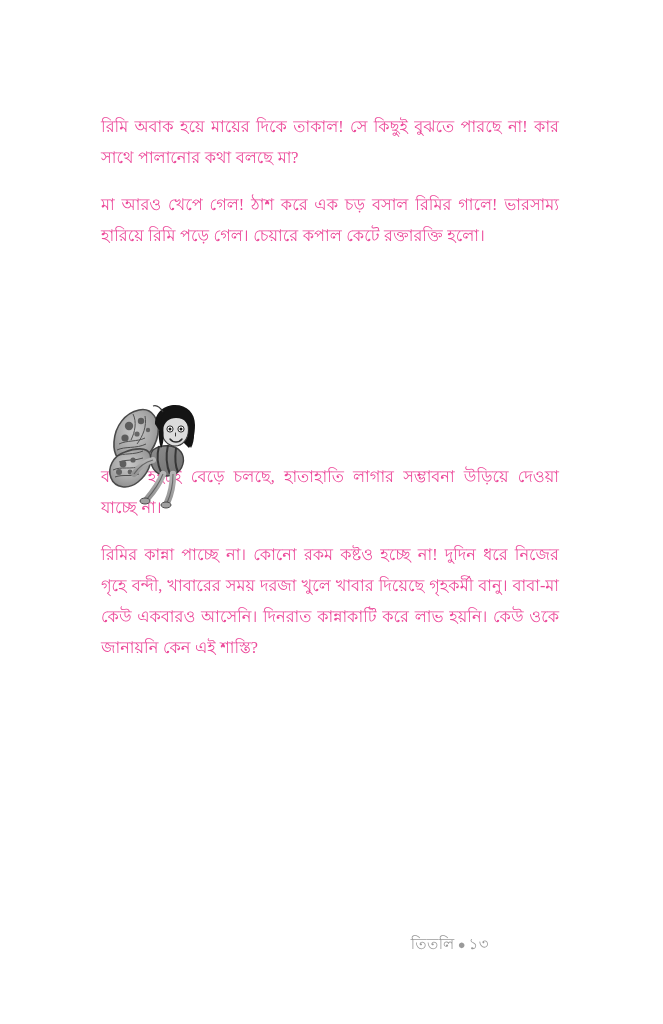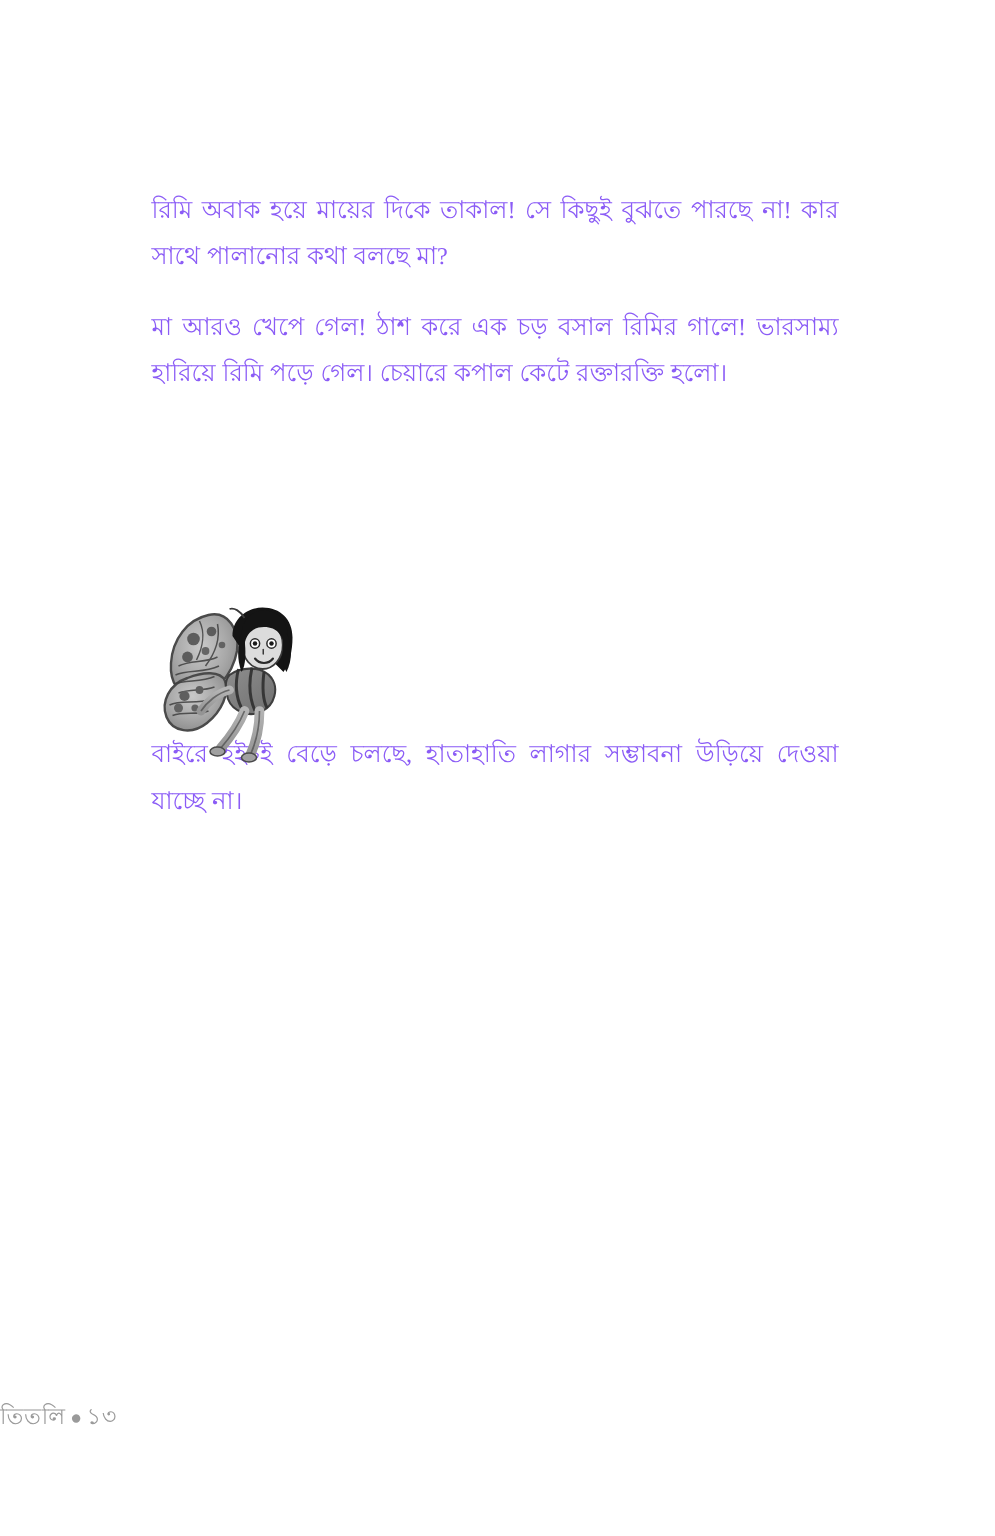--- a/index.html
+++ b/index.html
@@ -22,24 +22,24 @@
     height: 1024px;
     background: #ffffff;
   }
   .content {
     position: absolute;
     left: 101px;
     top: 112px;
     width: 458px;
   }
   p.para {
-    margin: 13px 0 16px 0;
+    margin: 0 0 16px 0;
     font-size: 16.2px;
     line-height: 31px;
-    color: #8b5cf6;
+    color: #ec4899;
     text-align: justify;
     text-justify: inter-word;
     word-spacing: 0.5px;
     font-family: "Liberation Serif", "DejaVu Serif", serif;
   }
   p.para:last-child {
     margin-bottom: 0;
   }
   
   .bn {
@@ -59,20 +59,21 @@
     height: 108px;
   }
   .illustration svg { display: block; }
 
   
   .footer {
     position: absolute;
     left: 0;
     top: 932px;
     width: 592px;
+    text-align: right;
     padding-right: 103px;
     box-sizing: border-box;
   }
   .footer .footer-text {
     font-family: "DejaVu Sans", "Liberation Sans", sans-serif;
     font-size: 15px;
     color: #9a9a9a;
     letter-spacing: 0.5px;
   }
   .footer .dot {
@@ -90,20 +91,21 @@
   <div class="content">
 
     <p class="para bn">রিমি অবাক হয়ে মায়ের দিকে তাকাল! সে কিছুই বুঝতে পারছে না! কার সাথে পালানোর কথা বলছে মা?</p>
     <p class="para bn">মা আরও খেপে গেল! ঠাশ করে এক চড় বসাল রিমির গালে! ভারসাম্য হারিয়ে রিমি পড়ে গেল। চেয়ারে কপাল কেটে রক্তারক্তি হলো।</p>
 
     <div class="block-gap-1"></div>
     <div style="height:108px"></div>
     <div class="block-gap-2"></div>
 
     <p class="para bn">বাইরে হইচই বেড়ে চলছে, হাতাহাতি লাগার সম্ভাবনা উড়িয়ে দেওয়া যাচ্ছে না।</p>
+    <p class="para bn">রিমির কান্না পাচ্ছে না। কোনো রকম কষ্টও হচ্ছে না! দুদিন ধরে নিজের গৃহে বন্দী, খাবারের সময় দরজা খুলে খাবার দিয়েছে গৃহকর্মী বানু। বাবা-মা কেউ একবারও আসেনি। দিনরাত কান্নাকাটি করে লাভ হয়নি। কেউ ওকে জানায়নি কেন এই শাস্তি?</p>
 
   </div>
 
   <div class="illustration">
     <svg width="96" height="108" viewBox="0 0 96 108" xmlns="http://www.w3.org/2000/svg">
       <defs>
         <radialGradient id="wingShade" cx="45%" cy="40%" r="65%">
           <stop offset="0%" stop-color="#c9c9c9"></stop>
           <stop offset="60%" stop-color="#a8a8a8"></stop>
           <stop offset="100%" stop-color="#8c8c8c"></stop>

